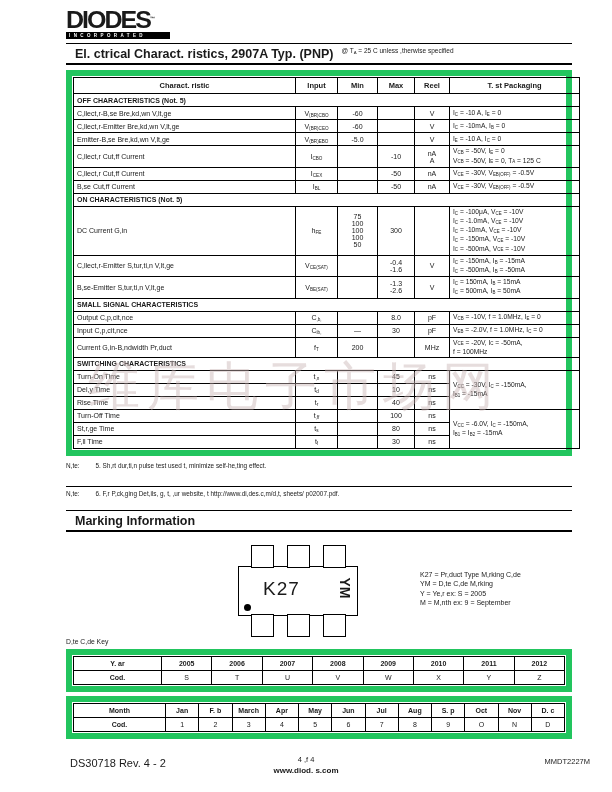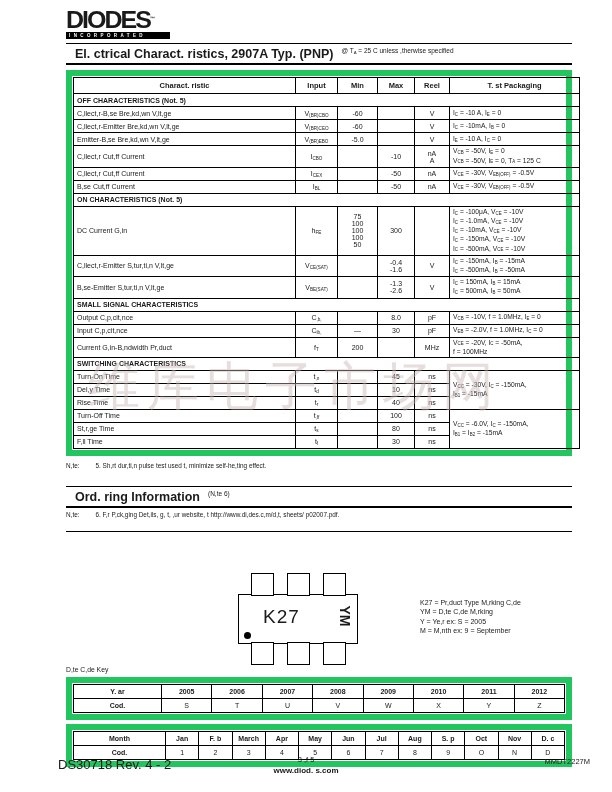--- a/index.html
+++ b/index.html
@@ -26,37 +26,37 @@
   td.c{text-align:center;}
   td.cond{text-align:left;font-size:6.7px;line-height:8.2px;}
   sub{font-size:0.66em;vertical-align:baseline;position:relative;bottom:-0.18em;}
   
   .note-line{display:flex;gap:16px;font-size:6.4px;margin-top:6px;}
   
   .sect{margin-top:17px;}
   .ord-table td{height:13px;text-align:center;font-size:7.5px;}
   .ord-table th{height:13px;}
   
-  .draw{position:relative;height:104px;margin-top:28px;}
+  .draw{position:relative;height:104px;}
   .pkg-body{position:absolute;left:172px;top:34px;width:118px;height:48px;border:1.5px solid #000;}
   .pin{position:absolute;width:21px;height:21px;border:1.5px solid #000;background:#fff;}
   .pin.t{top:-22px;} .pin.b{bottom:-22px;}
   .p1{left:12px;} .p2{left:48px;} .p3{left:84px;}
   .chip-code{position:absolute;left:24px;top:11px;font-size:19px;letter-spacing:1px;}
   .side-code{position:absolute;right:2px;top:13px;font-size:14px;font-weight:bold;transform:rotate(90deg);transform-origin:center;}
   .pin1-dot{position:absolute;left:5px;bottom:4px;width:7px;height:7px;border-radius:50%;background:#000;}
   .pkg-legend{position:absolute;left:354px;top:38px;font-size:7px;line-height:9.5px;white-space:nowrap;}
   .dck-label{font-size:6.8px;margin:2px 0 4px;}
   .date-table td{height:11px;text-align:center;}
   .date-table .hd{font-weight:bold;font-size:7px;}
   
   .watermark{position:absolute;left:88px;top:352px;font-size:52px;letter-spacing:7px;opacity:.45;z-index:9;pointer-events:none;white-space:nowrap;}
   
   .footer{position:absolute;left:0;top:0;width:612px;height:792px;pointer-events:none;}
-  .f-left{position:absolute;left:58px;top:757px;font-size:13px;}
+  .f-left{position:absolute;left:70px;top:757px;font-size:11px;}
   .f-page{position:absolute;left:306px;top:755px;transform:translateX(-50%);font-size:7.5px;}
   .f-site{position:absolute;left:306px;top:766px;transform:translateX(-50%);font-size:8px;font-weight:bold;}
   .f-right{position:absolute;right:22px;top:757px;font-size:7.5px;}
 </style>
 </head>
 <body>
 
 <div class="watermark" style="color: rgb(201, 180, 180);">维库电子市场网</div>
 
 <div class="content">
@@ -249,32 +249,31 @@
     </table>
   </div>
 
   <div class="note-line">
     <span>N,te:</span>
     <span>5.  Sh,rt dur,ti,n pulse test used t,  minimize self-he,ting effect.</span>
   </div>
 
   <div class="sect">
     <div class="rule-head"></div>
-    <div class="head-row">
-      <span class="head-big">Ord. ring Information</span>
-      <span class="head-small">(N,te 6)</span>
-    </div>
     <div class="note-line" style="margin-top:3px">
       <span>N,te:</span>
       <span>6.  F,r P,ck,ging Det,ils, g, t, ,ur website, t http://www.di,des.c,m/d,t, sheets/ p02007.pdf.</span>
     </div>
   </div>
 
   <div class="sect" style="margin-top:13px">
     <div class="rule-head"></div>
+    <div class="head-row">
+      <span class="head-big">Marking Information</span>
+    </div>
 
     <div class="draw">
       <div class="pkg-body">
         <div class="pin t p1"></div>
         <div class="pin t p2"></div>
         <div class="pin t p3"></div>
         <div class="pin b p1"></div>
         <div class="pin b p2"></div>
         <div class="pin b p3"></div>
         <div class="chip-code">K27</div>
@@ -381,16 +380,16 @@
             </tr>
           </tbody>
       </table>
     </div>
   </div>
 
 </div>
 
 <div class="footer">
   <div class="f-left">DS30718 Rev. 4 - 2</div>
-  <div class="f-page">3 ,f 5</div>
+  <div class="f-page">4 ,f 4</div>
   <div class="f-site">www.diod. s.com</div>
   <div class="f-right">MMDT2227M</div>
 </div>
 
 </body></html>

